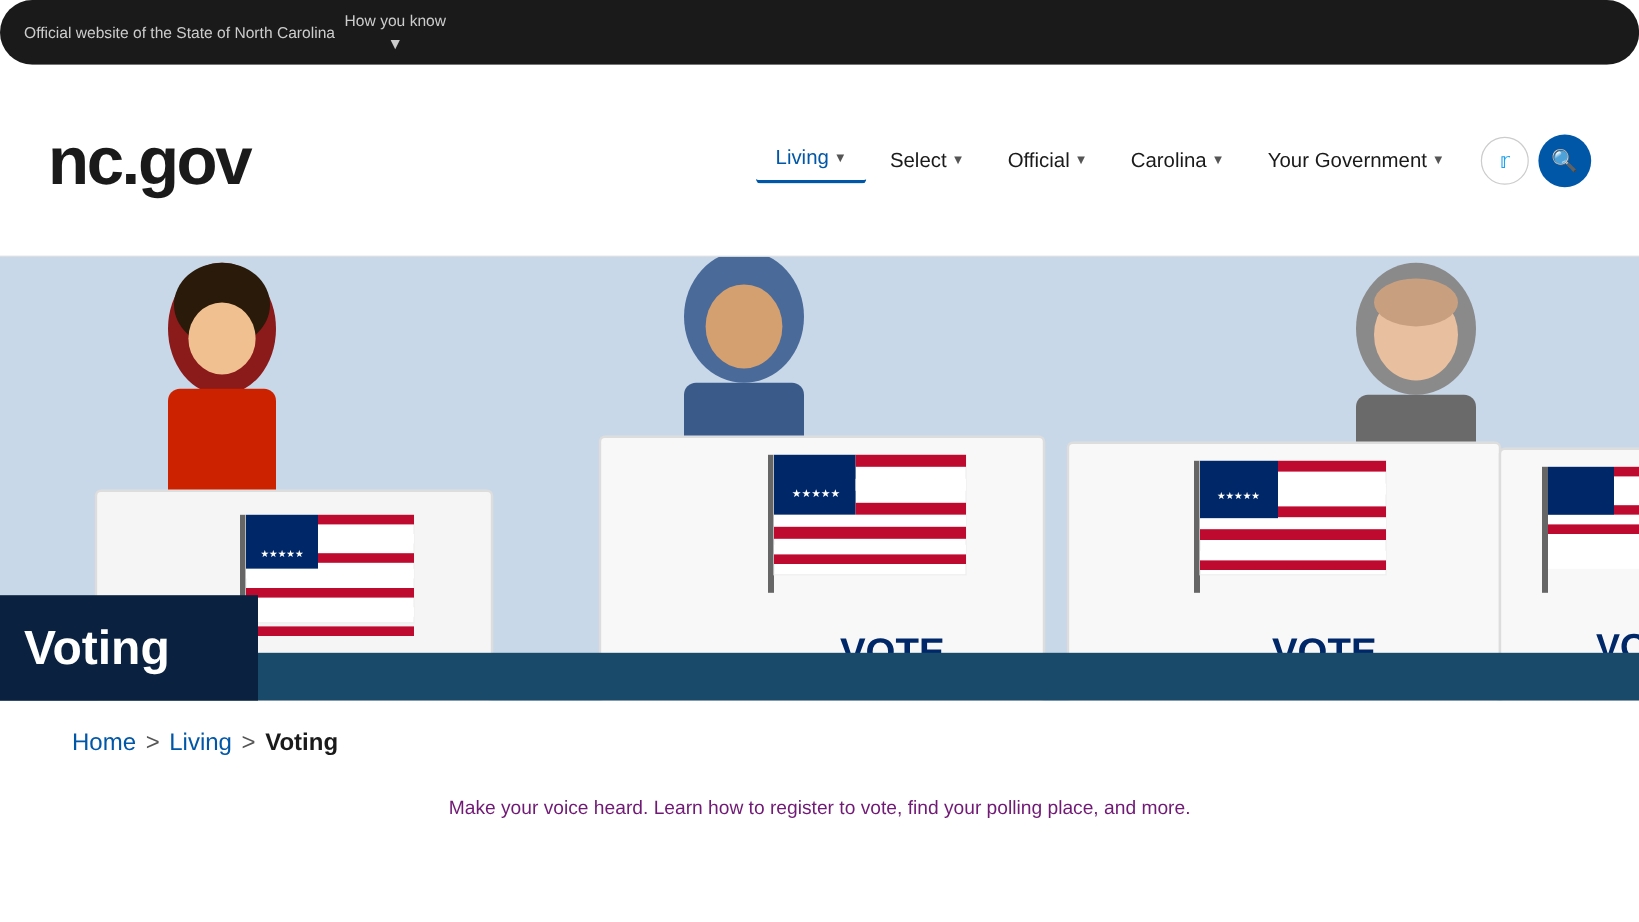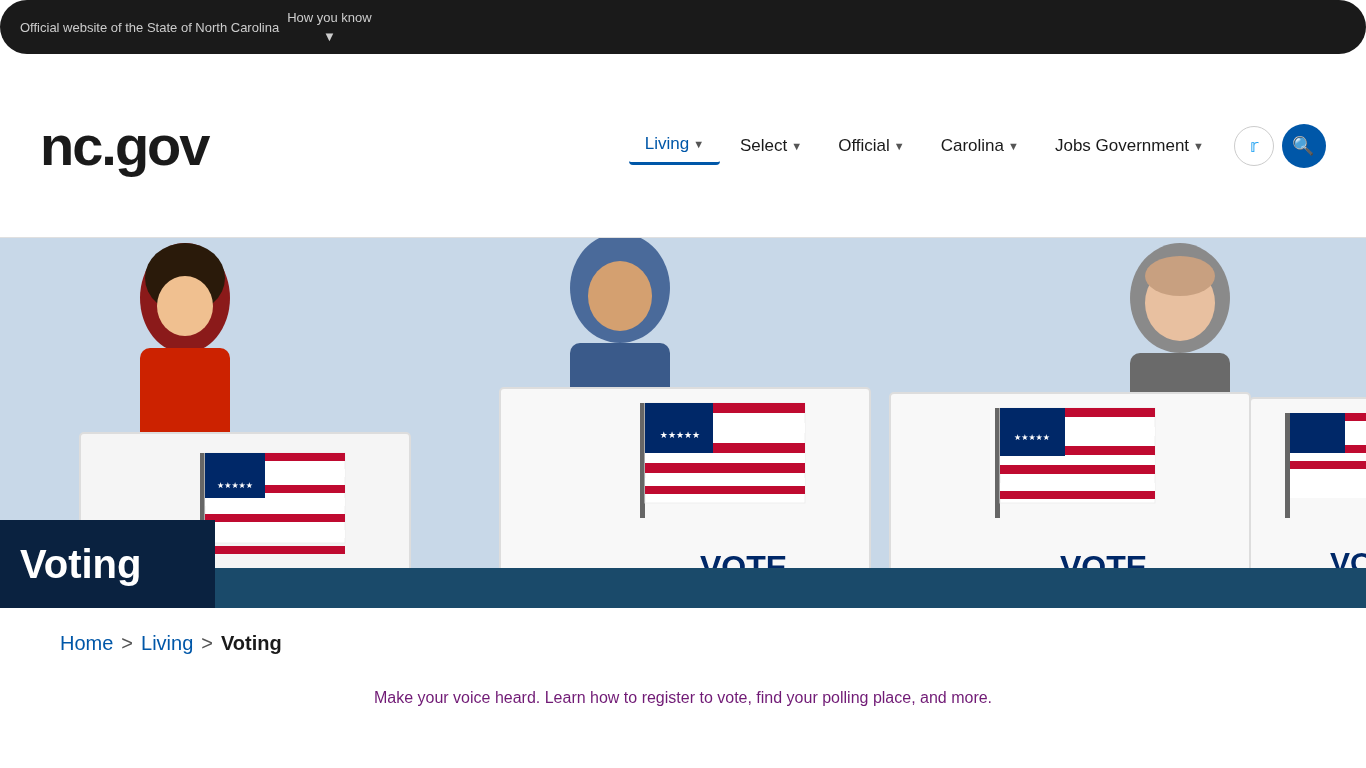--- a/index.html
+++ b/index.html
@@ -57,21 +57,21 @@
       align-items: center;
       justify-content: center;
       font-size: 11px;
       color: #4a9fd4;
     }
 
     
     .header {
       background: #fff;
       padding: 0 40px;
-      height: 184px;
+      height: 160px;
       display: flex;
       align-items: center;
       justify-content: space-between;
       border-bottom: 1px solid #e0e0e0;
     }
     .logo {
       font-size: 56px;
       font-weight: 900;
       color: #1a1a1a;
       text-decoration: none;
@@ -213,21 +213,21 @@
     </a>
     <a class="nav-item" href="#">
       <span>Official</span>
       <span class="nav-chevron">▼</span>
     </a>
     <a class="nav-item" href="#">
       <span>Carolina</span>
       <span class="nav-chevron">▼</span>
     </a>
     <a class="nav-item" href="#">
-      <span>Jobs Government</span>
+      <span>Your Government</span>
       <span class="nav-chevron">▼</span>
     </a>
     <div class="nav-icons">
       <button class="twitter-btn">
         <span>𝕣</span>
       </button>
       <button class="search-btn">
         <span>🔍</span>
       </button>
     </div>

